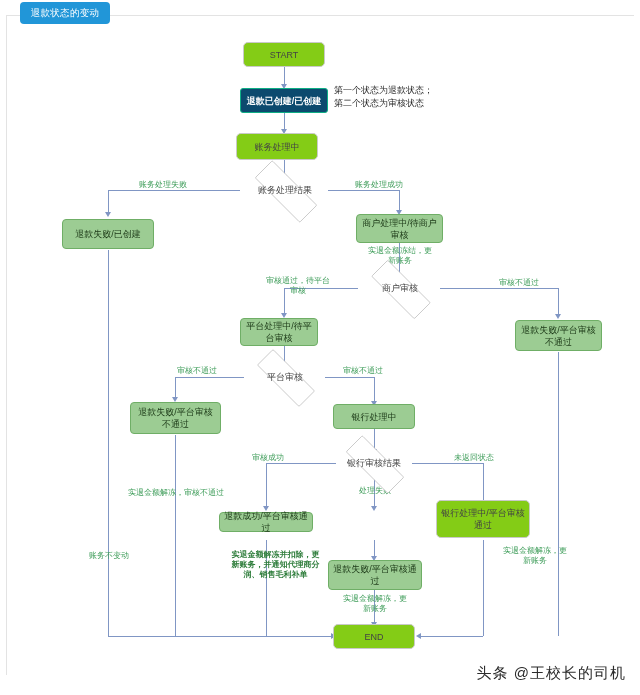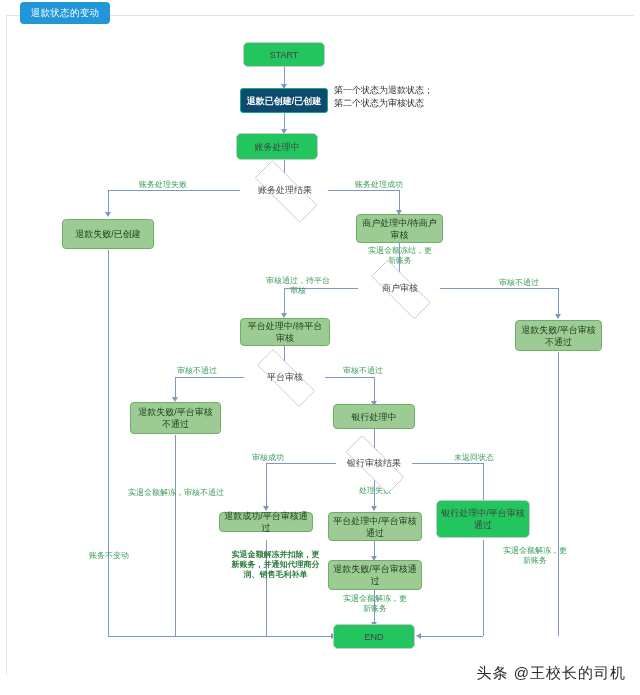--- a/index.html
+++ b/index.html
@@ -14,21 +14,21 @@
     letter-spacing:.3px;z-index:6;
   }
 
   
   .node{
     position:absolute;box-sizing:border-box;display:flex;
     align-items:center;justify-content:center;text-align:center;
     font-size:9px;line-height:12px;padding:2px 3px;color:#333333;
     z-index:4;
   }
-  .node.plain{background:#22c55e;border:1px solid #c9c9c9;border-radius:5px;color:#444;}
+  .node.plain{background:#84cc16;border:1px solid #c9c9c9;border-radius:5px;color:#444;}
   .node.green{background:#9ccc93;border:1px solid #6fae66;border-radius:4px;color:#1d3a18;}
   .node.teal{background:#0c4a6e;border:1px solid #0fae85;border-radius:3px;color:#ffffff;font-weight:bold;}
 
   
   .diamond{position:absolute;z-index:4;}
   .diamond .dshape{
     position:absolute;left:0;top:0;width:100%;height:100%;
     background:#ffffff;border:1px solid #b9b9b9;
     transform:rotate(45deg) scale(.707);
     transform-origin:center center;border-radius:2px;
@@ -173,39 +173,38 @@
 
   <div class="node green" style="left:356px;top:214px;width:87px;height:29px;">商户处理中/待商户审核</div>
 
   <div class="diamond" style="left:358px;top:273px;width:84px;height:31px;">
     <div class="dshape"></div>
     <div class="dtext">商户审核</div>
   </div>
 
   <div class="node green" style="left:515px;top:320px;width:87px;height:31px;">退款失败/平台审核不通过</div>
 
-  <div class="node green" style="left:240px;top:318px;width:90px;height:28px;">平台处理中/待平台审核</div>
+  <div class="node green" style="left:240px;top:318px;width:78px;height:28px;">平台处理中/待平台审核</div>
 
   <div class="diamond" style="left:244px;top:362px;width:82px;height:30px;">
     <div class="dshape"></div>
     <div class="dtext">平台审核</div>
   </div>
 
   <div class="node green" style="left:130px;top:402px;width:91px;height:32px;">退款失败/平台审核不通过</div>
 
   <div class="node green" style="left:333px;top:404px;width:82px;height:25px;">银行处理中</div>
 
   <div class="diamond" style="left:333px;top:448px;width:82px;height:31px;">
     <div class="dshape"></div>
     <div class="dtext">银行审核结果</div>
   </div>
 
   <div class="node green" style="left:219px;top:512px;width:94px;height:20px;">退款成功/平台审核通过</div>
 
-  <div class="node green" style="left:328px;top:512px;width:94px;height:29px;">平台处理中/平台审核通过</div>
 
   <div class="node plain" style="left:436px;top:500px;width:94px;height:38px;">银行处理中/平台审核通过</div>
 
   <div class="node green" style="left:328px;top:560px;width:94px;height:30px;">退款失败/平台审核通过</div>
 
   <div class="node plain" style="left:333px;top:624px;width:82px;height:25px;">END</div>
 
   <div class="elabel" style="left:123px;top:180px;width:80px;">账务处理失败</div>
 
   <div class="elabel" style="left:339px;top:180px;width:80px;">账务处理成功</div>

